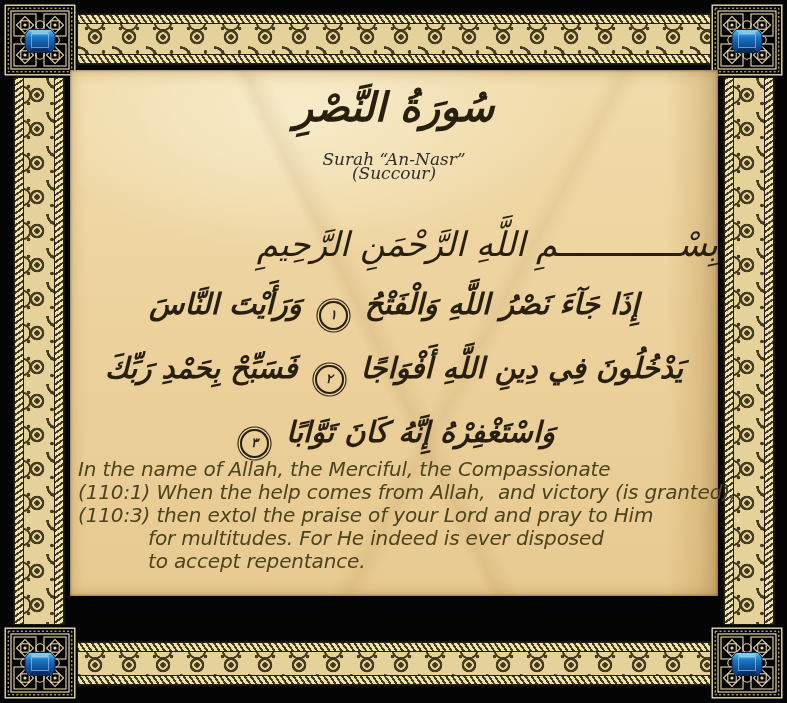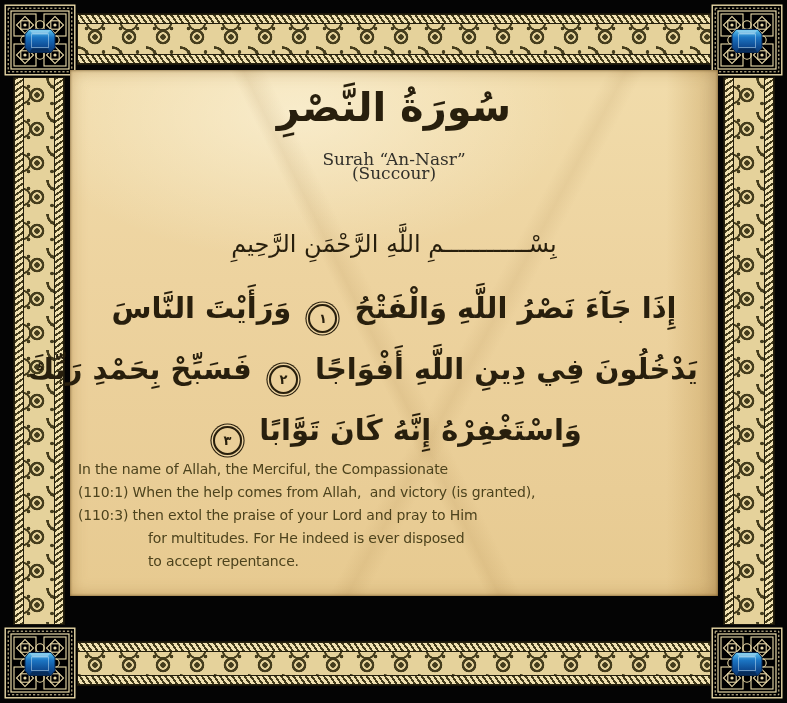--- a/index.html
+++ b/index.html
@@ -11,20 +11,21 @@
   
   .parchment{
     position:absolute;left:70px;top:70px;width:648px;height:526px;
     background:
       linear-gradient(64deg, transparent 46%, rgba(140,100,40,.10) 47.5%, transparent 50%),
       linear-gradient(118deg, transparent 58%, rgba(140,100,40,.09) 60%, transparent 62%),
       linear-gradient(90deg, rgba(0,0,0,0) 92%, rgba(186,146,76,.28) 97%, rgba(130,92,36,.28) 100%),
       radial-gradient(ellipse 60% 40% at 35% 8%, rgba(255,250,230,.55), transparent 70%),
       linear-gradient(180deg, #f1dcab, #edd39f 40%, #e9cd96 80%, #e7ca90);
     box-shadow: inset 0 0 3px rgba(92,64,20,.85), inset 0 0 16px rgba(150,108,48,.45);
+    font-style: italic;
   }
   
   .band{position:absolute;display:flex;background:var(--band-bg,#e5d29b);box-shadow:0 0 0 1px #1a160a;}
   .band-h{flex-direction:column;left:78px;width:632px;height:50px;}
   .band-top{top:14px;}
   .band-bottom{top:642px;height:43px;}
   .band-v{flex-direction:row;top:78px;width:50px;height:546px;}
   .band-left{left:14px;}
   .band-right{left:724px;}
   .rope{flex:0 0 8px;background:repeating-linear-gradient(55deg,#453d1d 0 2px,#f0e1b1 2px 5px);}
@@ -61,38 +62,38 @@
     font-size:40px;font-weight:bold;color:var(--arabic-text,#281f0d);line-height:58px;
   }
   .heading,.subtitle{
     position:absolute;left:0;right:0;text-align:center;
     font-family:"DejaVu Serif",serif;color:var(--heading-text,#32302a);
     font-size:17px;line-height:30px;
   }
   .heading{top:74px;}
   .subtitle{top:88px;}
   .bismillah{
-    position:absolute;top:152px;left:0;right:0;text-align:center;
-    font-size:24px;color:var(--arabic-text,#281f0d);line-height:44px;white-space:nowrap;
+    position:absolute;top:152px;left:0;right:0;
+    font-size:34px;color:var(--arabic-text,#281f0d);line-height:44px;white-space:nowrap;
   }
   .verses{
     position:absolute;top:202px;left:20px;right:20px;text-align:center;
     font-size:29px;font-weight:bold;color:var(--arabic-text,#281f0d);
   }
-  .vline{line-height:49px;white-space:nowrap;margin-top:12px;}
+  .vline{line-height:64px;white-space:nowrap;}
   .ayah-marker{
     display:inline-flex;align-items:center;justify-content:center;
     width:25px;height:25px;border-radius:50%;border:2.5px solid currentColor;
     box-shadow:0 0 0 1.5px var(--parchment,#edd3a0), 0 0 0 2.6px currentColor;
     font-size:13px;font-weight:bold;vertical-align:-5px;margin:0 7px;
   }
   .translation{
     position:absolute;top:388px;left:8px;right:0;
     color:var(--translation-text,#4d431d);
-    font-size:14px;line-height:23px;letter-spacing:-0.15px;
+    font-size:20px;line-height:23px;letter-spacing:-0.15px;
   }
   .tline{white-space:pre;}
   .tline.indent{padding-left:70px;}
 </style>
 </head>
 <body>
 
 <svg width="0" height="0" style="position:absolute" aria-hidden="true">
   <defs>
     <linearGradient id="gemGrad" x1="0" y1="0" x2="0" y2="1">

